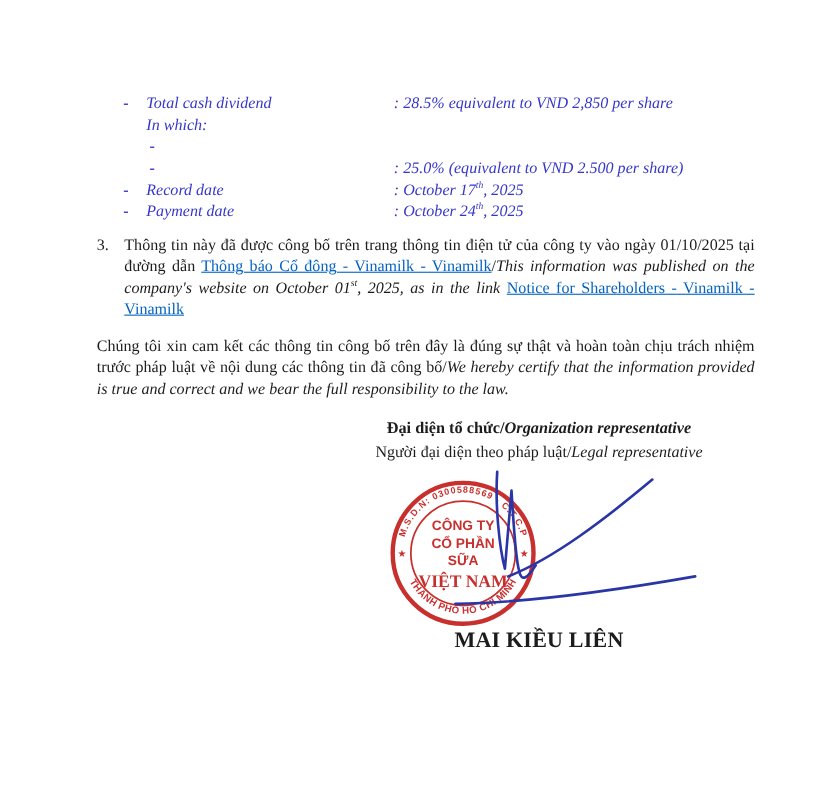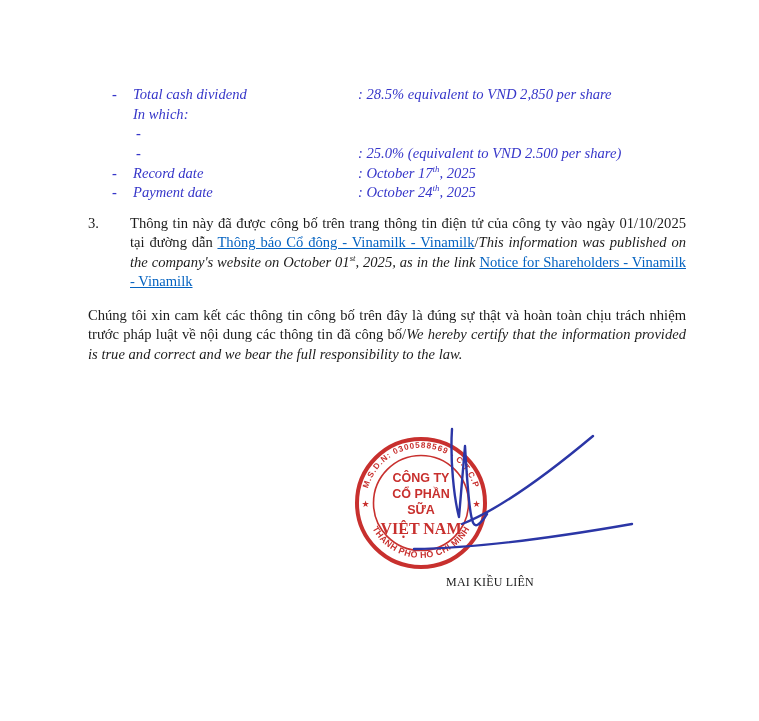--- a/index.html
+++ b/index.html
@@ -14,31 +14,31 @@
   .row{position:relative;height:19.7px;}
   .row .bullet{position:absolute;left:0;font-weight:bold;font-style:normal;}
   .row .label{position:absolute;left:21px;white-space:nowrap;text-align:center;}
   .row.sub .bullet{left:24px;}
   .row.sub .label{left:45px;}
   .row .value{position:absolute;left:246px;white-space:nowrap;font-style:italic;}
 
   
   .para{position:absolute;left:88px;width:598px;text-align:justify;line-height:19.4px;}
   .p3{top:214px;}
-  .p3 .ptext{margin-left:42px;}
+  .p3 .ptext{margin-left:25px;}
   .p3 .pnum{position:absolute;left:0;top:0;}
   .commitment{top:306px;}
   .it{font-style:italic;}
   a.doclink{color:#0563C1;text-decoration:underline;cursor:pointer;}
 
   
   .sig-header{position:absolute;left:299px;top:380px;width:382px;text-align:center;line-height:20.6px;}
   .sig-header .l1{font-weight:bold;font-size:14.8px;}
   .name-block{position:absolute;left:375px;top:572px;width:230px;text-align:center;line-height:20.4px;}
-  .name-block .nm{font-weight:normal;font-size:12px;letter-spacing:0.2px;}
+  .name-block .nm{font-weight:bold;font-size:20px;letter-spacing:0.2px;}
 
   
   .stamp{position:absolute;left:352px;top:434px;}
   .stamp-arc{font-family:"Liberation Sans",sans-serif;font-size:8.2px;font-weight:bold;fill:#C8302E;letter-spacing:0.9px;}
   .stamp-arc-b{font-family:"Liberation Sans",sans-serif;font-size:8.8px;font-weight:bold;fill:#C8302E;letter-spacing:0.4px;}
   .stamp-center{font-family:"Liberation Sans",sans-serif;font-weight:bold;fill:#C8302E;text-anchor:middle;}
   .stamp-center.serif{font-family:"Liberation Serif",serif;}
   .stamp-star{fill:#C8302E;font-size:9px;text-anchor:middle;}
 
   
@@ -81,20 +81,24 @@
 
   <div class="para p3">
     <span class="pnum">3.</span>
     <div class="ptext"><span>Thông tin này đã được công bố trên trang thông tin điện tử của công ty vào ngày 01/10/2025 tại đường dẫn </span><a class="doclink">Thông báo Cổ đông - Vinamilk - Vinamilk</a><span>/</span><span class="it">This information was published on the company's website on October 01</span><span class="it sup">st</span><span class="it">, 2025, as in the link </span><a class="doclink">Notice for Shareholders - Vinamilk - Vinamilk</a></div>
   </div>
 
   <div class="para commitment">
     <span>Chúng tôi xin cam kết các thông tin công bố trên đây là đúng sự thật và hoàn toàn chịu trách nhiệm trước pháp luật về nội dung các thông tin đã công bố/</span><span class="it">We hereby certify that the information provided is true and correct and we bear the full responsibility to the law.</span>
   </div>
 
+  <div class="sig-header">
+    <div class="l1"><span>Đại diện tổ chức/</span><span class="it">Organization representative</span></div>
+    <div class="l2"><span>Người đại diện theo pháp luật/</span><span class="it">Legal representative</span></div>
+  </div>
 
   <svg class="stamp" width="138" height="138" viewBox="0 0 138 138">
     <circle cx="69" cy="69" r="64" fill="none" stroke="#C8302E" stroke-width="4"></circle>
     <circle cx="69" cy="69" r="47.5" fill="none" stroke="#C8302E" stroke-width="1.6"></circle>
     <defs>
       <path id="arcTop" d="M 14.2,64.2 A 55,55 0 0 1 123.8,64.2"></path>
       <path id="arcBot" d="M 21.4,96.5 A 55,55 0 0 0 116.6,96.5"></path>
     </defs>
     <text class="stamp-arc"><textPath href="#arcTop" startOffset="50%" text-anchor="middle">M.S.D.N: 0300588569 - C.T.C.P</textPath></text>
     <text class="stamp-arc-b"><textPath href="#arcBot" startOffset="50%" text-anchor="middle">THÀNH PHỐ HỒ CHÍ MINH</textPath></text>

